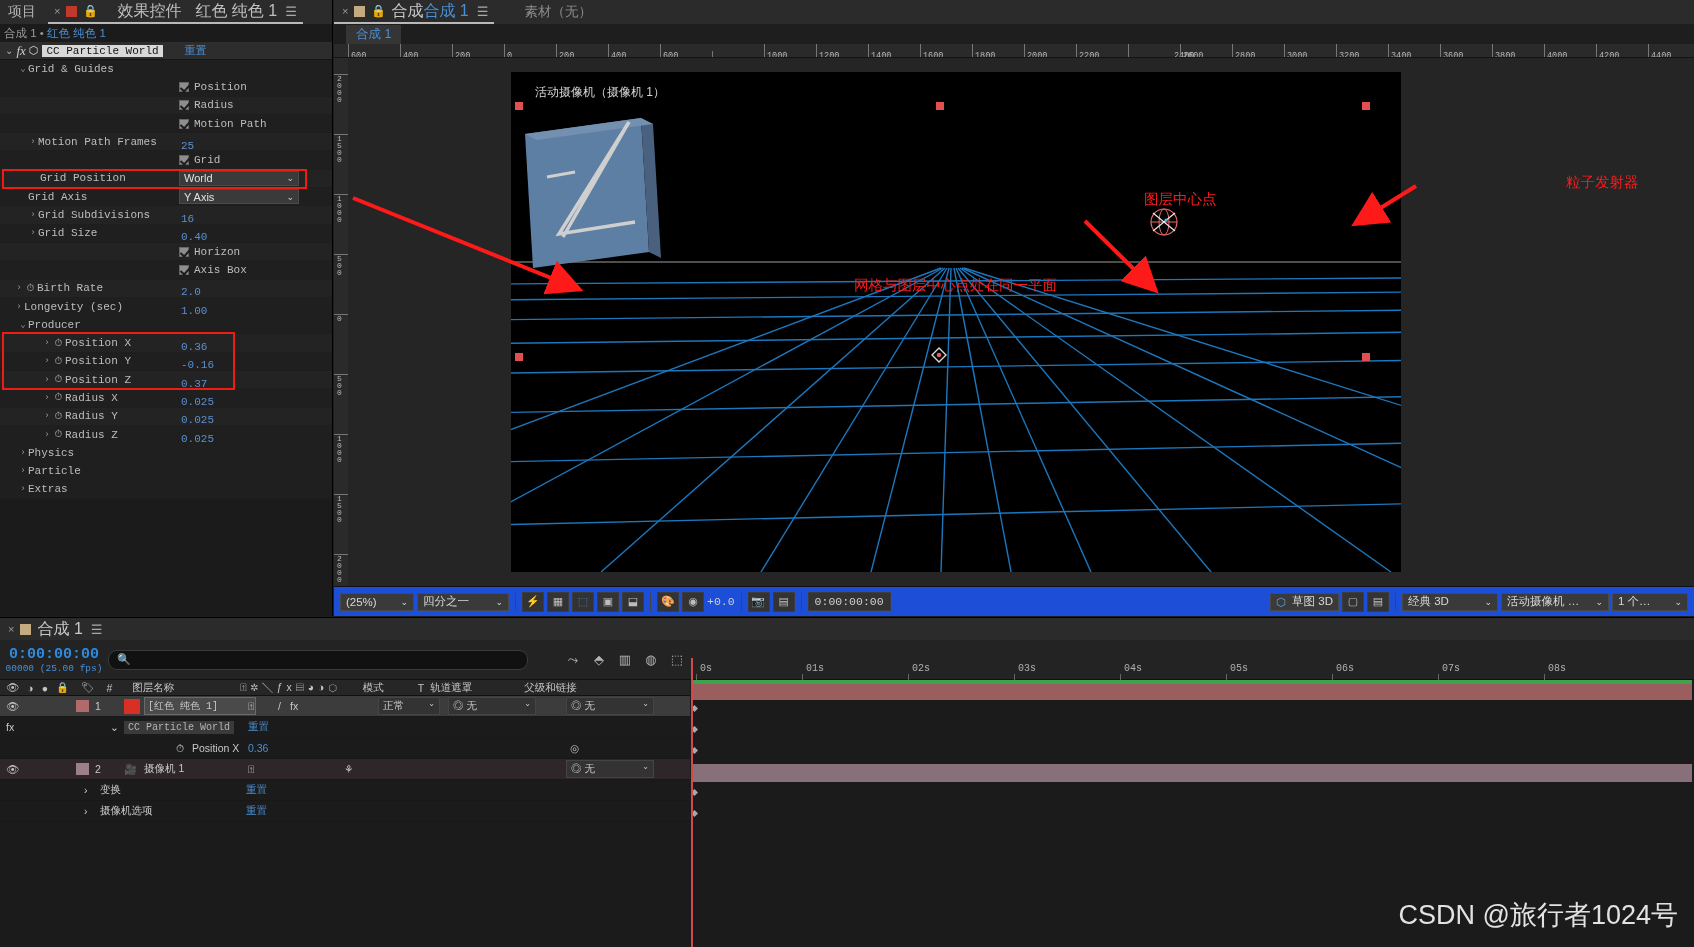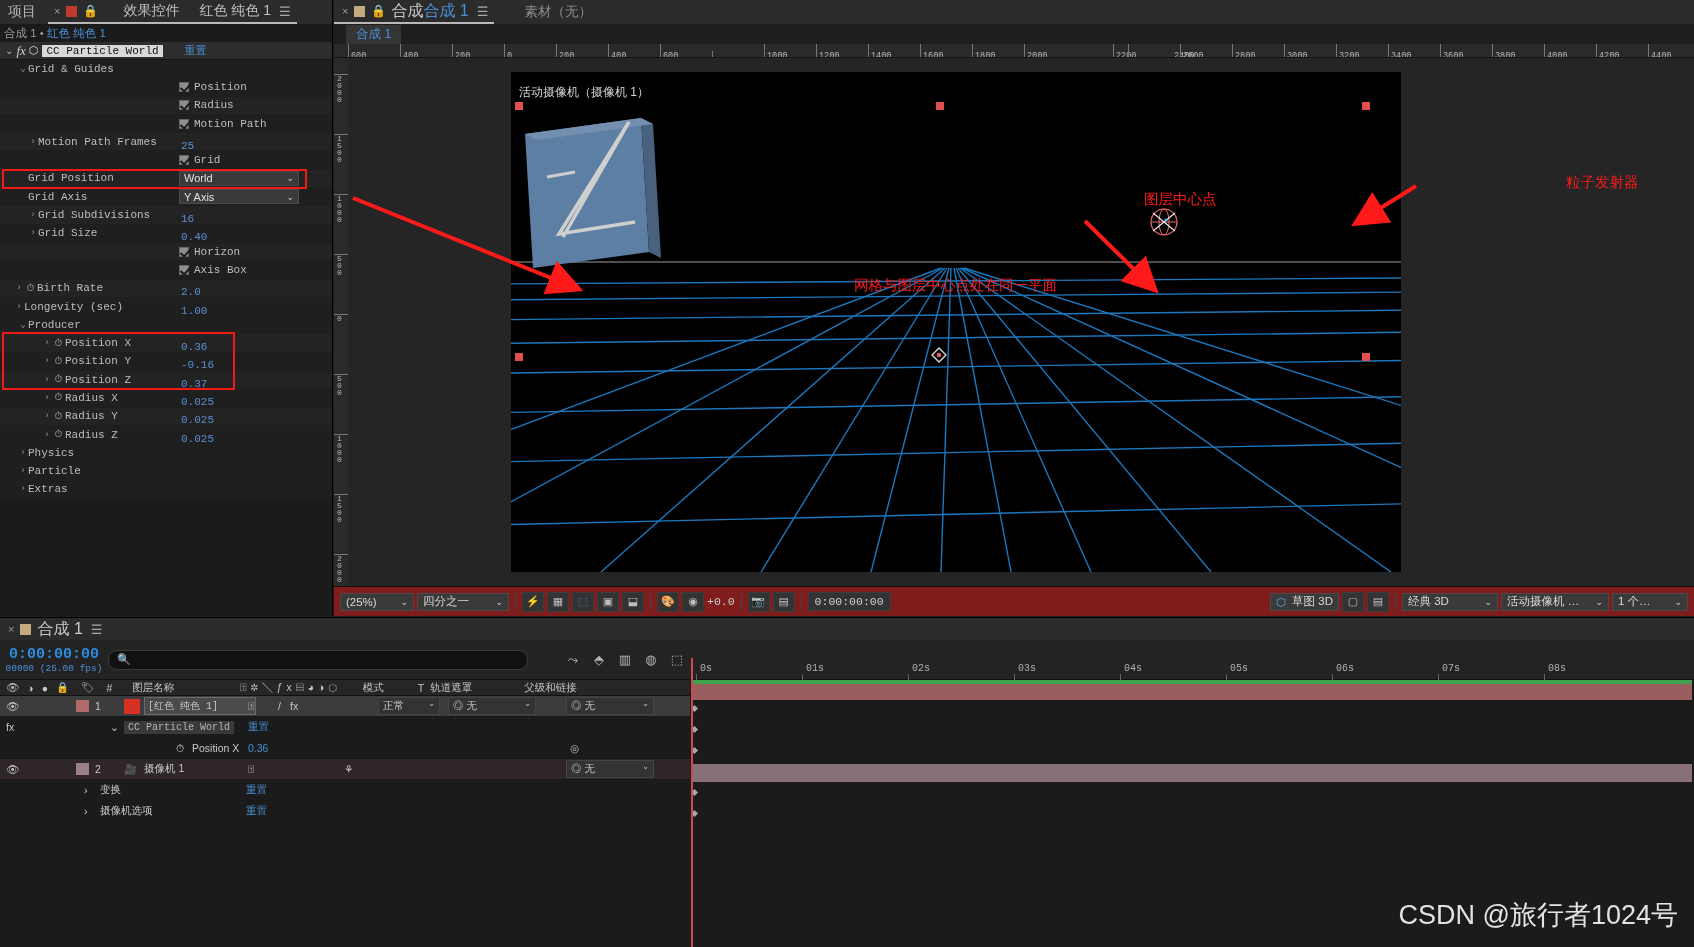--- a/index.html
+++ b/index.html
@@ -10,21 +10,21 @@
     color:#c8c8c8;
     overflow:hidden;
   }
 
   
   #top { position:absolute; left:0; top:0; width:1694px; height:616px; }
 
   
   #ec { position:absolute; left:0; top:0; width:333px; height:616px; background:#1b1b1b; border-right:1px solid #000; }
   #ec-tabs { height:24px; background:#2b2b2b; display:flex; align-items:center; position:relative; }
-  #ec-tabs .tabname { font-size:14px; color:#bfbfbf; margin-left:20px; }
+  #ec-tabs .tabname { font-size:16px; color:#bfbfbf; margin-left:14px; }
   #ec-tab-proj { padding:0 12px 0 8px; font-size:14px; color:#b4b4b4; }
   #ec-tab-active { display:flex; align-items:center; height:24px; padding:0 6px; border-bottom:2px solid #b9b9b9; }
   .closeX { font-size:11px; color:#9a9a9a; margin-right:6px; }
   .redsq { width:11px; height:11px; background:#c0392b; display:inline-block; margin-right:6px; }
   .lockico { font-size:12px; color:#a0a0a0; margin-right:5px; font-weight:bold;}
   .blue { color:#4a8fd4; }
   .hamb { margin-left:8px; font-size:13px; color:#a8a8a8; }
   #ec-breadcrumb { height:18px; background:#1b1b1b; font-size:11.5px; color:#9a9a9a; padding-left:4px; line-height:18px; }
   #ec-breadcrumb .blue { color:#4a8fd4; }
   #ec-effectrow { height:18px; background:#2d2d2d; display:flex; align-items:center; font-size:11.5px; border-bottom:1px solid #141414;}
@@ -64,22 +64,22 @@
   #ruler-top { position:absolute; left:0; top:44px; width:1360px; height:14px; background:#2a2a2a;
       border-bottom:1px solid #141414; overflow:hidden;}
   .tick { position:absolute; top:0; height:14px; border-left:1px solid #777; }
   .tick span { font-size:8.5px; color:#b8b8b8; margin-left:2px; font-family:"Liberation Mono",monospace;}
   #ruler-left { position:absolute; left:0; top:58px; width:14px; height:528px; background:#2a2a2a; overflow:hidden;}
   .vtick { position:absolute; left:0; width:14px; border-top:1px solid #777;}
   .vtick span { font-size:8px; color:#b8b8b8; display:block; width:8px; word-wrap:break-word; line-height:7px;
       margin-left:3px; font-family:"Liberation Mono",monospace;}
   #canvaswrap { position:absolute; left:14px; top:58px; width:1346px; height:528px; background:#252525; overflow:hidden;}
   #blackstage { position:absolute; left:163px; top:14px; width:890px; height:500px; background:#000; overflow:hidden;}
-  #camlabel { position:absolute; left:8px; top:12px; font-size:12px; color:#d4d4d4;}
-  #comp-bottom { position:absolute; left:0; top:586px; width:1360px; height:30px; background:#7f1d1d;
+  #camlabel { position:absolute; left:24px; top:12px; font-size:12px; color:#d4d4d4;}
+  #comp-bottom { position:absolute; left:0; top:586px; width:1360px; height:30px; background:#1d4ed8;
       display:flex; align-items:center; gap:3px; padding:0 6px; border-top:1px solid #111;}
   .tbsel { background:#3a3a3a;border:1px solid #4a4a4a;height:18px;display:flex;align-items:center;
       padding:0 5px;font-size:11.5px;color:#d8d8d8;gap:6px;}
   .tbbtn { width:22px;height:20px;background:#333;border:1px solid #3d3d3d;display:flex;
       align-items:center;justify-content:center;font-size:11px;color:#bdbdbd;}
   .tbtxt { font-size:11.5px;color:#cfcfcf;font-family:"Liberation Mono",monospace;}
   .sep { width:1px;height:18px;background:#444;margin:0 3px;}
 
   
   #tl { position:absolute; left:0; top:617px; width:1694px; height:330px; background:#1b1b1b; border-top:1px solid #000;}
@@ -172,21 +172,21 @@
           <span class="arr">›</span>
           <span class="pname">Motion Path Frames</span>
           <span class="pval">25</span>
         </div>
         <div class="prow nrm" style="padding-left: 7px;">
           <span class="cbwrap">
             <span class="cb"></span>
             <span class="pname">Grid</span>
           </span>
         </div>
-        <div class="prow alt" style="padding-left: 28px;">
+        <div class="prow alt" style="padding-left: 40px;">
           <span class="pname">Grid Position</span>
           <div class="dropdown">
             <span>World</span>
             <span class="cv">⌄</span>
           </div>
         </div>
         <div class="prow nrm" style="padding-left: 28px;">
           <span class="pname">Grid Axis</span>
           <div class="dropdown">
             <span>Y Axis</span>
@@ -314,21 +314,21 @@
         <div class="tick" style="left: 222px;"><span>200</span></div>
         <div class="tick" style="left: 274px;"><span>400</span></div>
         <div class="tick" style="left: 326px;"><span>600</span></div>
         <div class="tick" style="left: 378px; margin-top: 7px;"><span>800</span></div>
         <div class="tick" style="left: 430px;"><span>1000</span></div>
         <div class="tick" style="left: 482px;"><span>1200</span></div>
         <div class="tick" style="left: 534px;"><span>1400</span></div>
         <div class="tick" style="left: 586px;"><span>1600</span></div>
         <div class="tick" style="left: 638px;"><span>1800</span></div>
         <div class="tick" style="left: 690px;"><span>2000</span></div>
-        <div class="tick" style="left: 742px; margin-left: 37px;"><span>2200</span></div>
+        <div class="tick" style="left: 742px;"><span>2200</span></div>
         <div class="tick" style="left: 794px; padding-left: 43px;"><span>2400</span></div>
         <div class="tick" style="left: 846px;"><span>2600</span></div>
         <div class="tick" style="left: 898px;"><span>2800</span></div>
         <div class="tick" style="left: 950px;"><span>3000</span></div>
         <div class="tick" style="left: 1002px;"><span>3200</span></div>
         <div class="tick" style="left: 1054px;"><span>3400</span></div>
         <div class="tick" style="left: 1106px;"><span>3600</span></div>
         <div class="tick" style="left: 1158px;"><span>3800</span></div>
         <div class="tick" style="left: 1210px;"><span>4000</span></div>
         <div class="tick" style="left: 1262px;"><span>4200</span></div>

